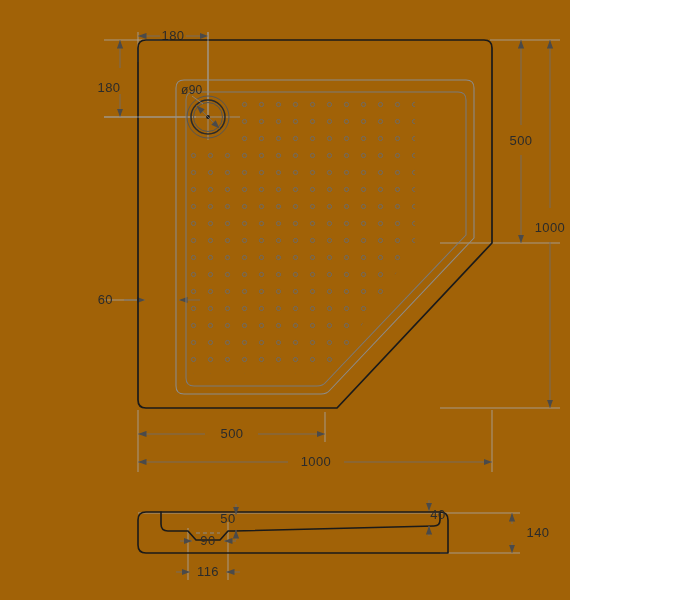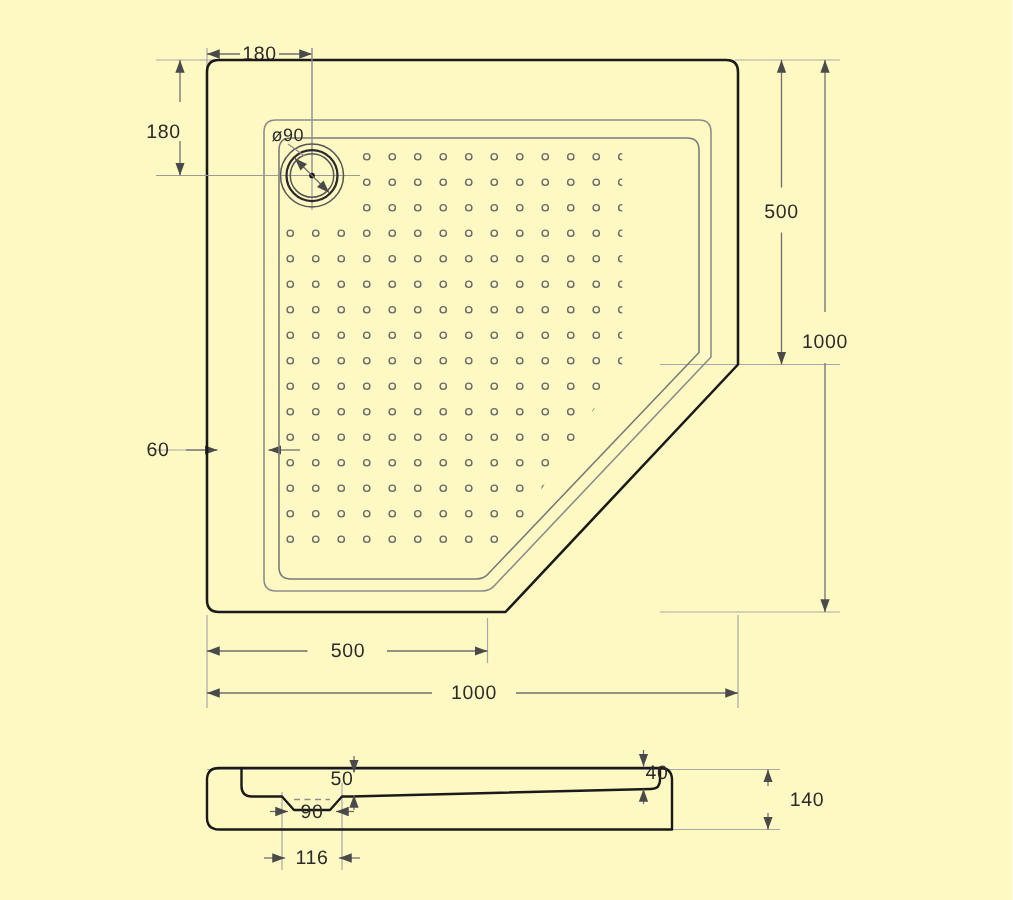--- a/index.html
+++ b/index.html
@@ -8,23 +8,23 @@
     background: #ffffff;
   }
   body {
     width: 675px;
     height: 600px;
     font-family: "Liberation Sans", sans-serif;
     overflow: hidden;
   }
   #drawing-root {
     position: relative;
-    width: 675px;
+    width: 570px;
     height: 600px;
-    background: #fef9c3;
+    background: #a16207;
   }
   svg#tech-drawing {
     display: block;
     width: 675px;
     height: 600px;
   }
   .dim-text {
     font-family: "Liberation Sans", sans-serif;
     font-size: 13px;
     fill: #2b2b2b;

